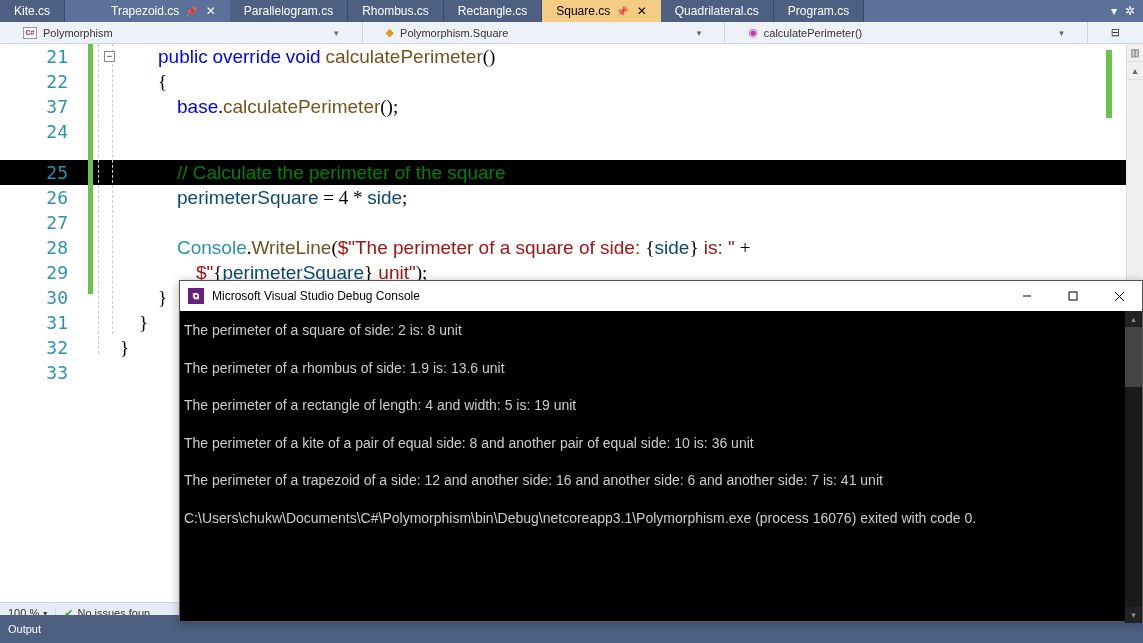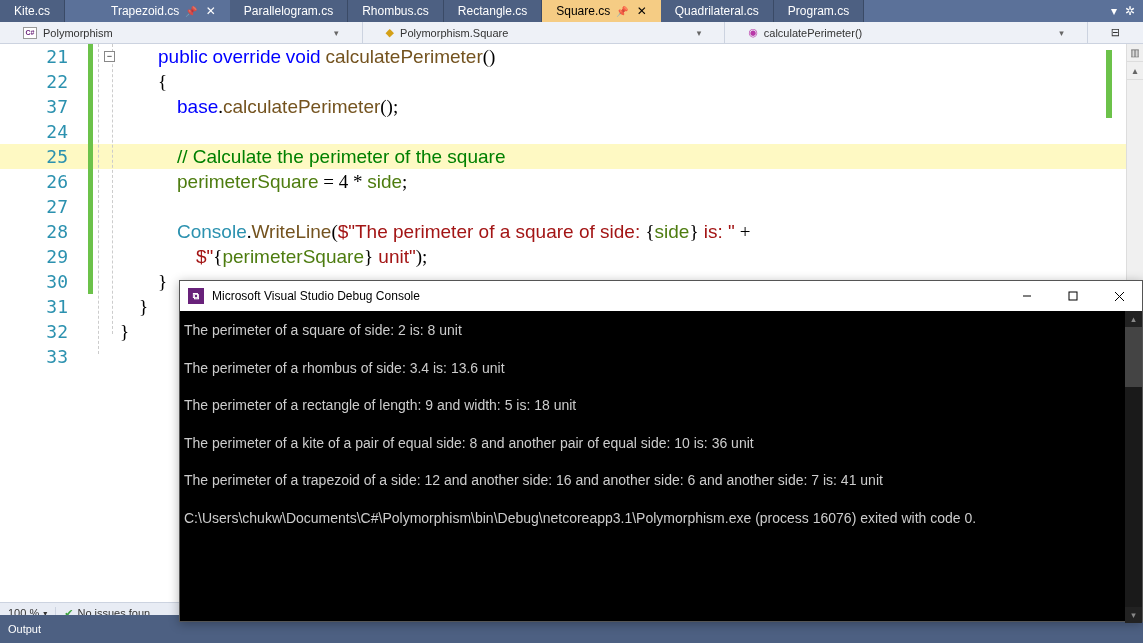--- a/index.html
+++ b/index.html
@@ -24,25 +24,25 @@
 .editor { position:relative; background:#fff; height:580px; }
 .line { height:25px; display:flex; align-items:center; }
 .ln { width:88px; text-align:right; padding-right:20px; color:#2b91af; font-size:18px; font-family:Consolas,monospace; }
 .change-bar { position:absolute; left:88px; top:0; width:5px; background:#6cc24a; }
 .code { font-family:'Palatino Linotype',Georgia,serif; font-size:19px; white-space:pre; padding-left:32px;text-align:right; }
 .kw { color:#0000ff; }
 .type { color:#2b91af; }
 .method { color:#74531f; }
 .comment { color:#008000; }
 .string { color:#a31515; }
-.id { color:#4d7c0f; }
+.id { color:#0c4a6e; }
 .fold-line { position:absolute; left:98px; top:0; width:1px; height:100%; border-left:1px dashed #ccc; }
 .fold-line2 { position:absolute; left:112px; top:0; width:1px; height:100%; border-left:1px dashed #ccc; }
 .fold-box { position:absolute; left:104px; width:11px; height:11px; border:1px solid #888; background:#fff; font-size:9px; line-height:9px; text-align:center; cursor:pointer; }
-.hl { background:#fef9c3; }
+.hl { background:#000000;margin-top:16px; }
 .console { position:absolute; left:179px; top:280px; width:964px; height:342px; background:#000; border:1px solid #555; box-shadow:0 2px 10px rgba(0,0,0,.3); z-index:50; }
 .console-title { height:30px; background:#fff; display:flex; align-items:center; padding-left:8px; font-size:12px; color:#000; gap:8px; }
 .console-title .logo { width:16px; height:16px; background:#68217a; color:#fff; font-size:9px; display:flex; align-items:center; justify-content:center; font-weight:bold; }
 .console-controls { margin-left:auto; display:flex; }
 .console-controls div { width:46px; height:30px; display:flex; align-items:center; justify-content:center; cursor:pointer; }
 .console-body { color:#ccc; font-family:Consolas,'Courier New',monospace; font-size:14px; padding:10px 4px; line-height:1.4; position:relative; height:312px; }
 .console-line { margin-bottom:18px; white-space:pre; }
 .console-scroll { position:absolute; right:0; top:30px; width:17px; height:312px; background:#1a1a1a; }
 .console-scroll .thumb { position:absolute; top:16px; width:17px; height:60px; background:#444; }
 .console-scroll .arr { position:absolute; width:17px; height:16px; display:flex; align-items:center; justify-content:center; color:#888; font-size:9px; background:#222; }
@@ -205,22 +205,22 @@
           <svg width="11" height="11">
             <line x1="1" y1="1" x2="10" y2="10" stroke="#000"></line>
             <line x1="10" y1="1" x2="1" y2="10" stroke="#000"></line>
           </svg>
         </div>
     </div>
   </div>
   <div class="console-body">
     <div id="console-lines">
         <div class="console-line">The perimeter of a square of side: 2 is: 8 unit</div>
-        <div class="console-line">The perimeter of a rhombus of side: 3.4 is: 13.6 unit</div>
-        <div class="console-line">The perimeter of a rectangle of length: 9 and width: 5 is: 18 unit</div>
+        <div class="console-line">The perimeter of a rhombus of side: 1.9 is: 13.6 unit</div>
+        <div class="console-line">The perimeter of a rectangle of length: 4 and width: 5 is: 19 unit</div>
         <div class="console-line">The perimeter of a kite of a pair of equal side: 8 and another pair of equal side: 10 is: 36 unit</div>
         <div class="console-line">The perimeter of a trapezoid of a side: 12 and another side: 16 and another side: 6 and another side: 7 is: 41 unit</div>
         <div style="white-space: pre; margin-bottom: 2px;"></div>
         <div style="white-space: pre; margin-bottom: 2px;">C:\Users\chukw\Documents\C#\Polymorphism\bin\Debug\netcoreapp3.1\Polymorphism.exe (process 16076) exited with code 0.</div>
       </div>
   </div>
   <div class="console-scroll">
     <div class="arr" style="top:0;">▴</div>
     <div class="thumb"></div>
     <div class="arr" style="bottom:0;">▾</div>

